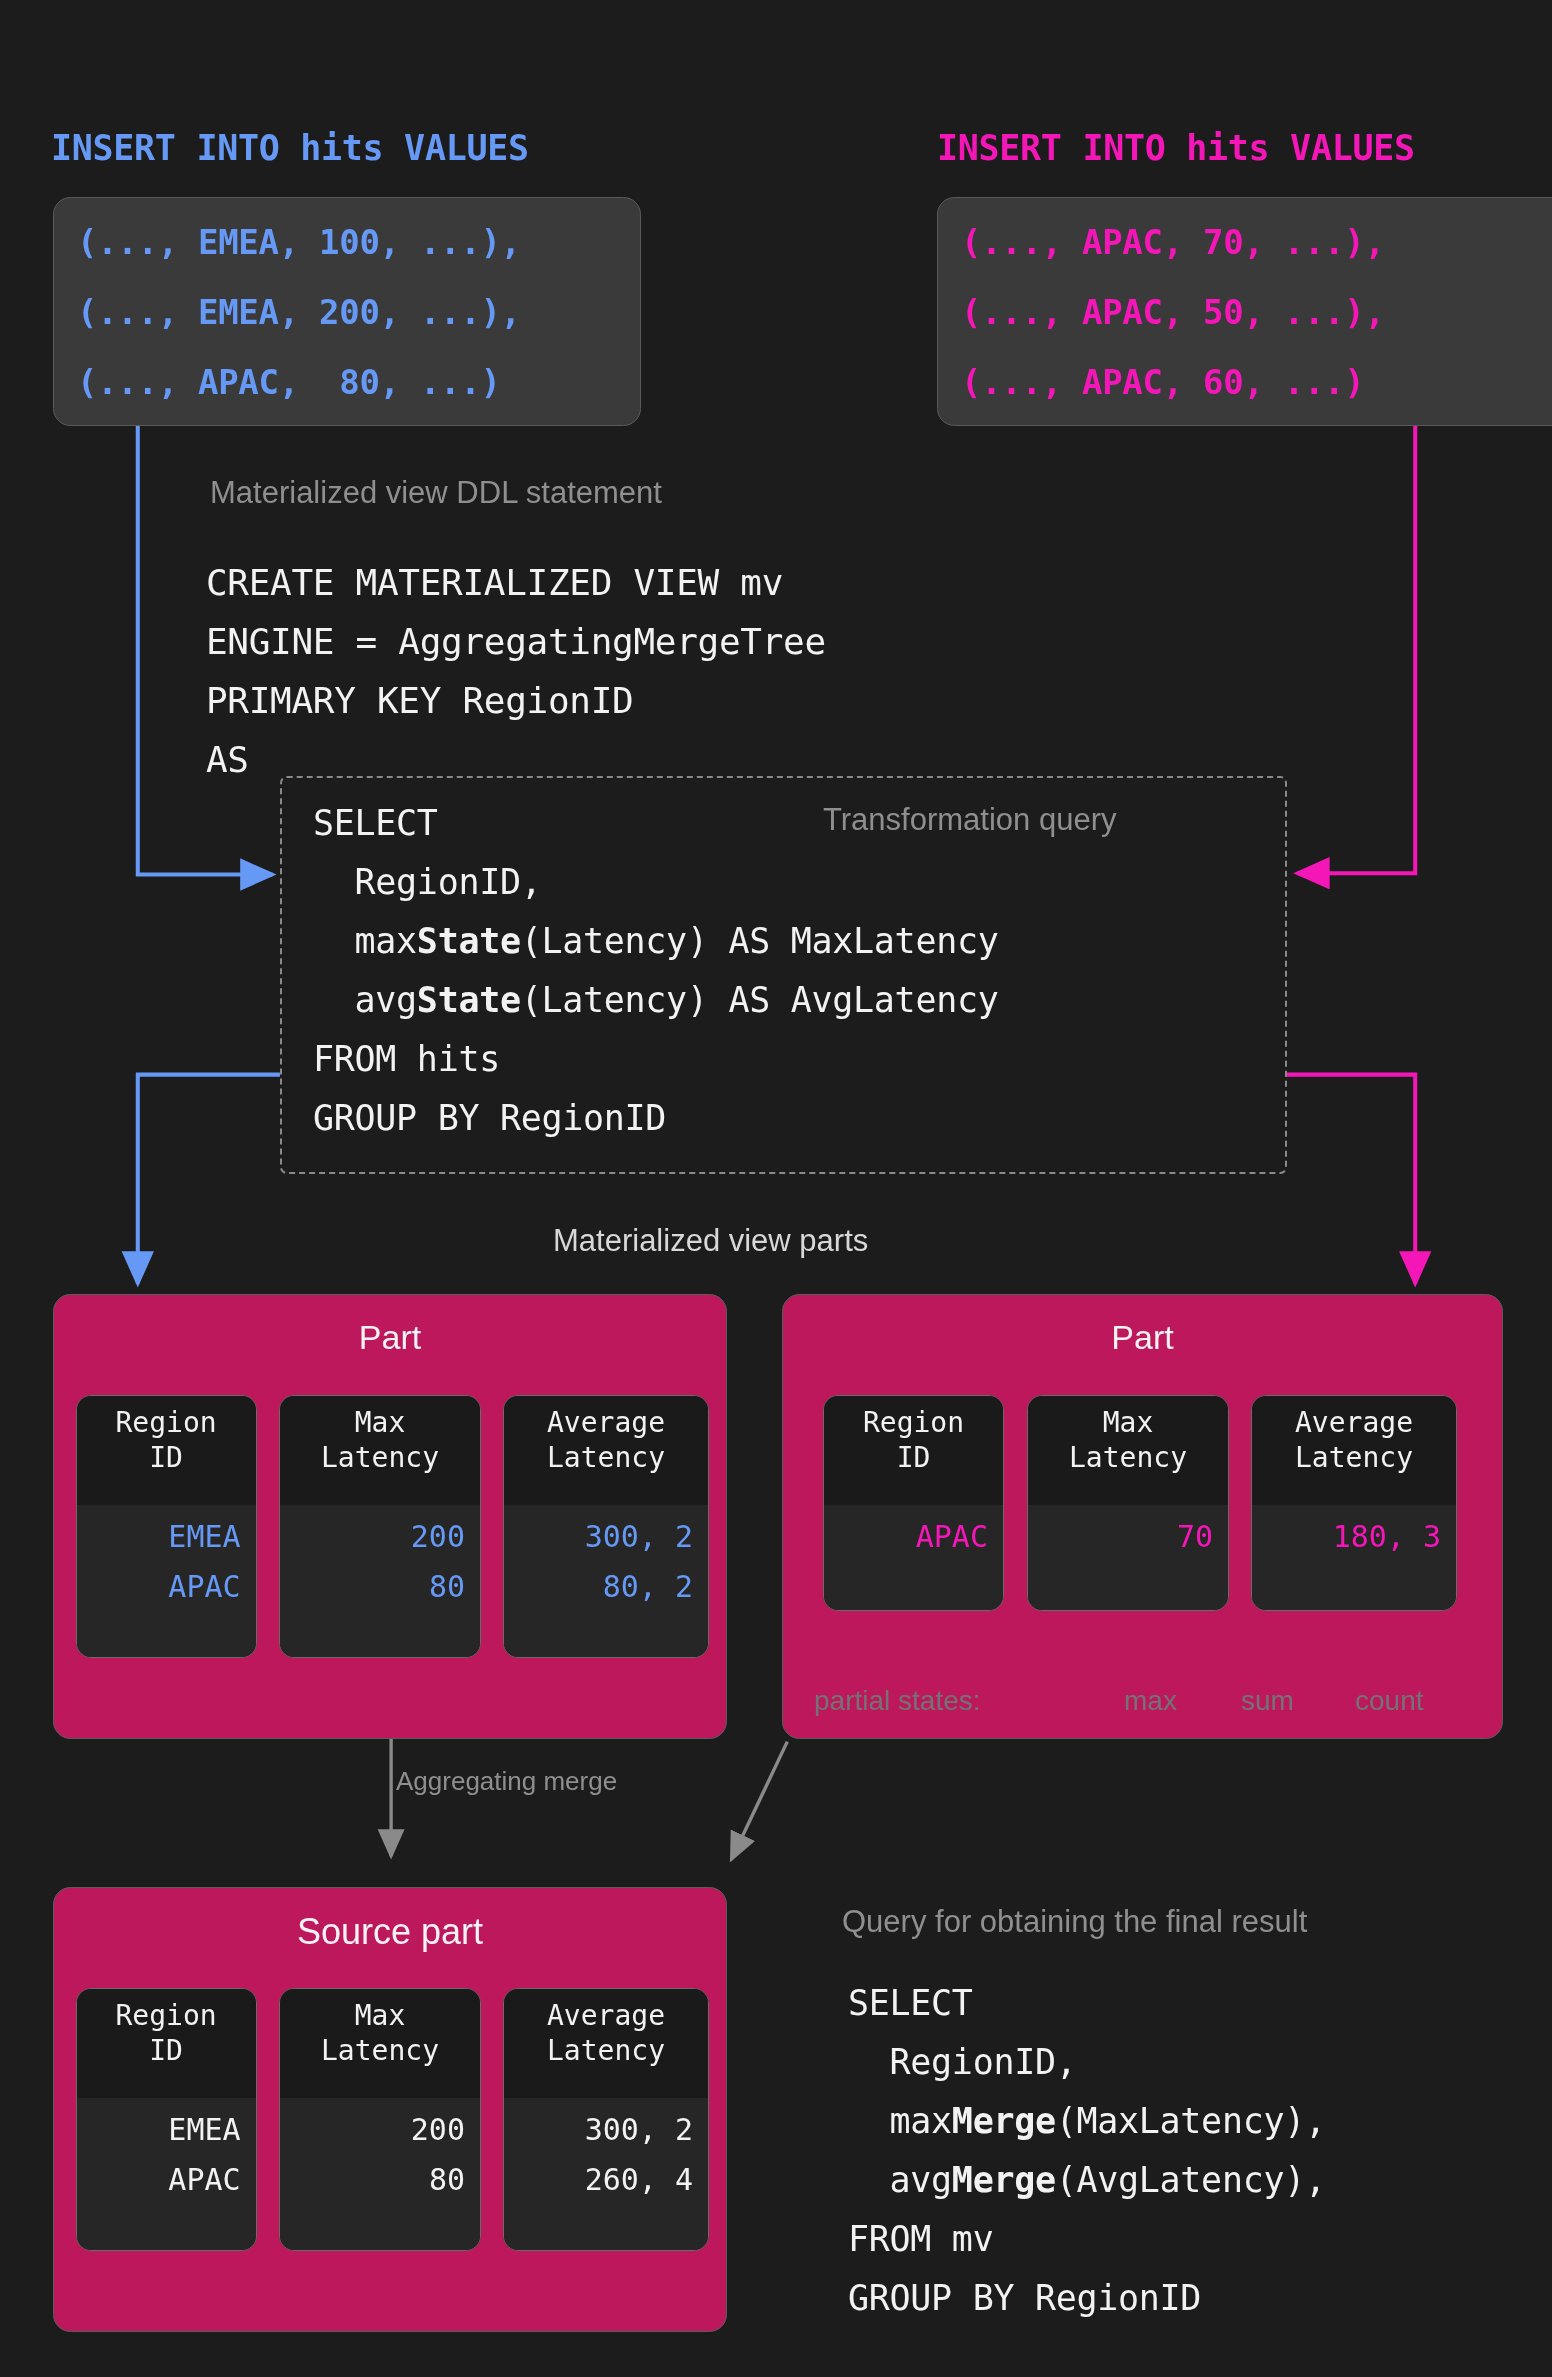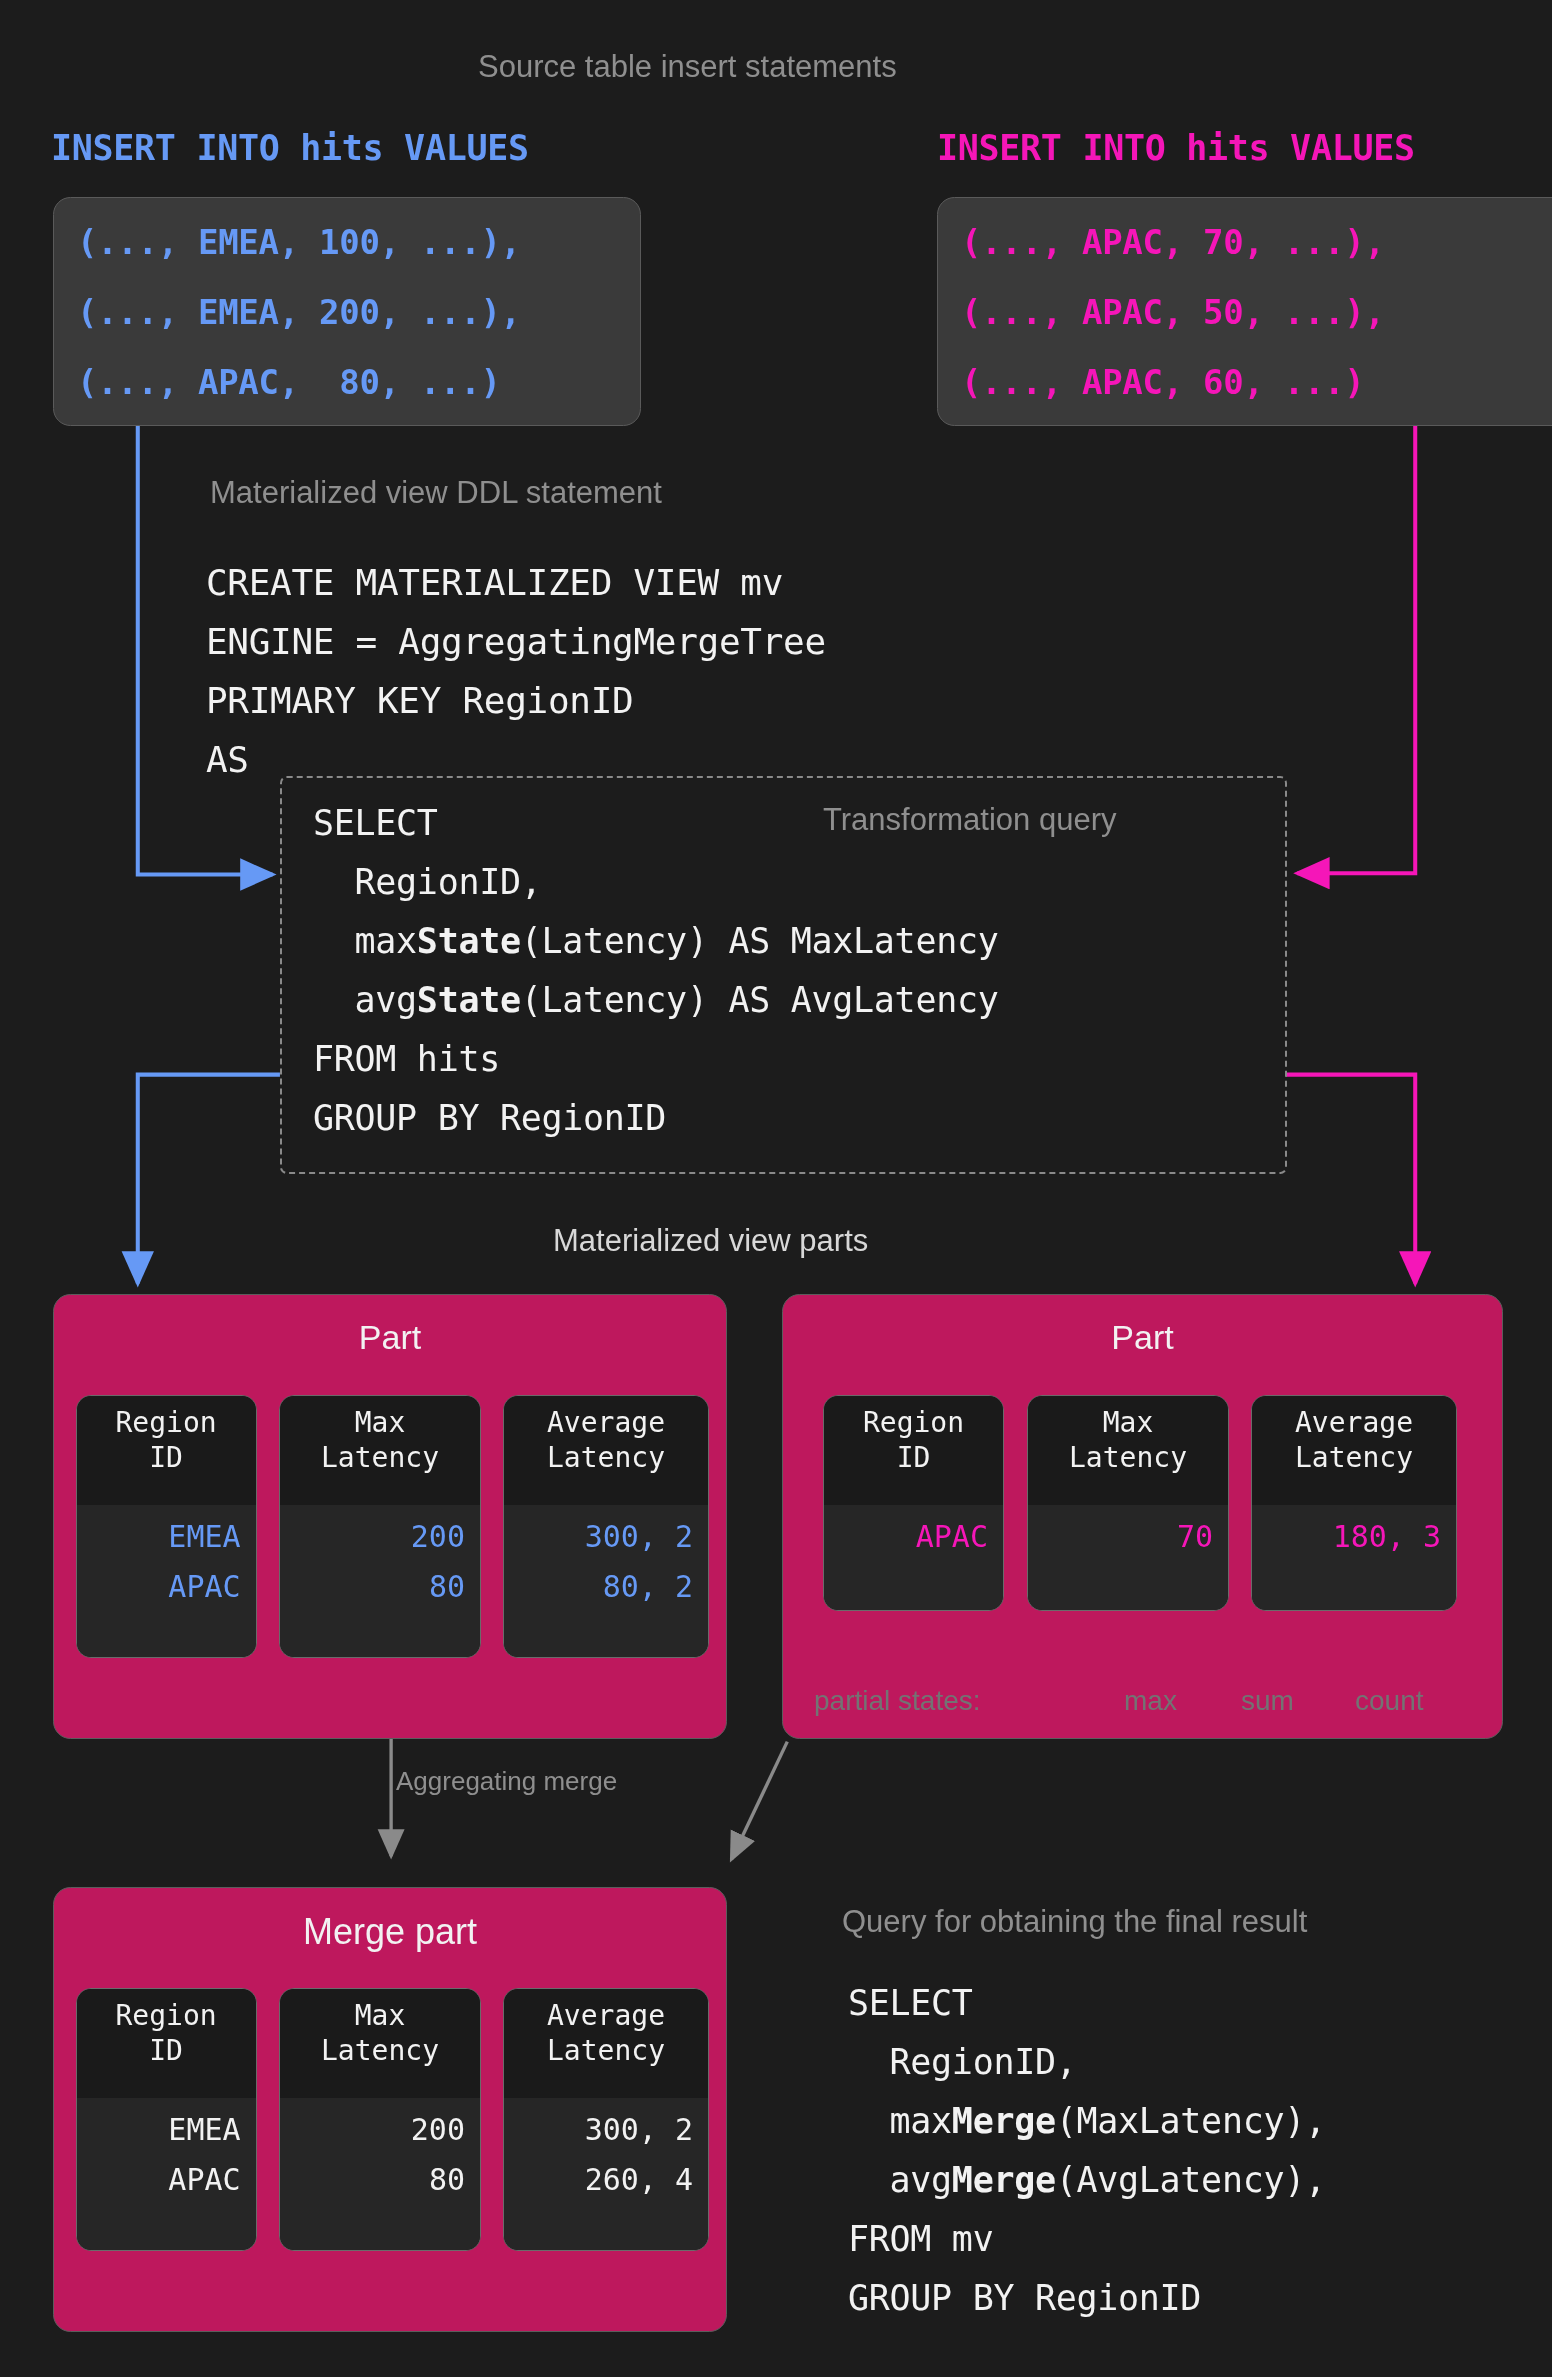--- a/index.html
+++ b/index.html
@@ -192,21 +192,20 @@
       <path d="M1725,2495 L1725,2420" stroke="#8a8a8a" stroke-width="5" fill="none" marker-end="url(#ah-gray)"></path>
     </g>
     <g>
       <path d="M1912,2495 L1955,2420" stroke="#8a8a8a" stroke-width="5" fill="none" marker-end="url(#ah-gray)"></path>
     </g>
     <g>
       <path d="M2103,2495 L2103,2420" stroke="#8a8a8a" stroke-width="5" fill="none" marker-end="url(#ah-gray)"></path>
     </g>
   </svg>
 
-  <div class="abs caption" style="left:478px; top:49px;">Source table insert statements</div>
 
   <div class="abs mono insert-head blue" style="left:51px; top:128px;">INSERT INTO hits VALUES</div>
 
   <div class="abs insert-card" style="left:53px; top:197px; width:588px; height:229px;">
     <div class="mono row blue" style="margin-left:23px; margin-top:9.4px;">(..., EMEA, 100, ...),</div>
     <div class="mono row blue" style="margin-left:23px;">(..., EMEA, 200, ...),</div>
     <div class="mono row blue" style="margin-left:23px;">(..., APAC,  80, ...)</div>
   </div>
 
   <div class="abs mono insert-head magenta" style="left:937px; top:128px;">INSERT INTO hits VALUES</div>
@@ -301,21 +300,21 @@
   </div>
 
   <div class="abs small-note" style="left:814px; top:1685px;">partial states:</div>
   <div class="abs small-note" style="left:1124px; top:1685px;">max</div>
   <div class="abs small-note" style="left:1241px; top:1685px;">sum</div>
   <div class="abs small-note" style="left:1355px; top:1685px;text-align:right;">count</div>
 
   <div class="abs caption" style="left:396px; top:1766px; font-size:26px;">Aggregating merge</div>
 
   <div class="abs part-box" style="left:53px; top:1887px; width:674px; height:445px;">
-    <div class="part-title" style="margin-top:23px; font-size:36px;">Merge part</div>
+    <div class="part-title" style="margin-top:23px; font-size:36px;">Source part</div>
 
     <div class="abs col" style="left:21.6px; top:100px; width:181px; height:263px;">
       <div class="col-head" style="height:109px;">Region
 ID</div>
       <div class="col-body" style="height:152px;">
         <div class="cell white">EMEA</div>
         <div class="cell white">APAC</div>
       </div>
     </div>
 

